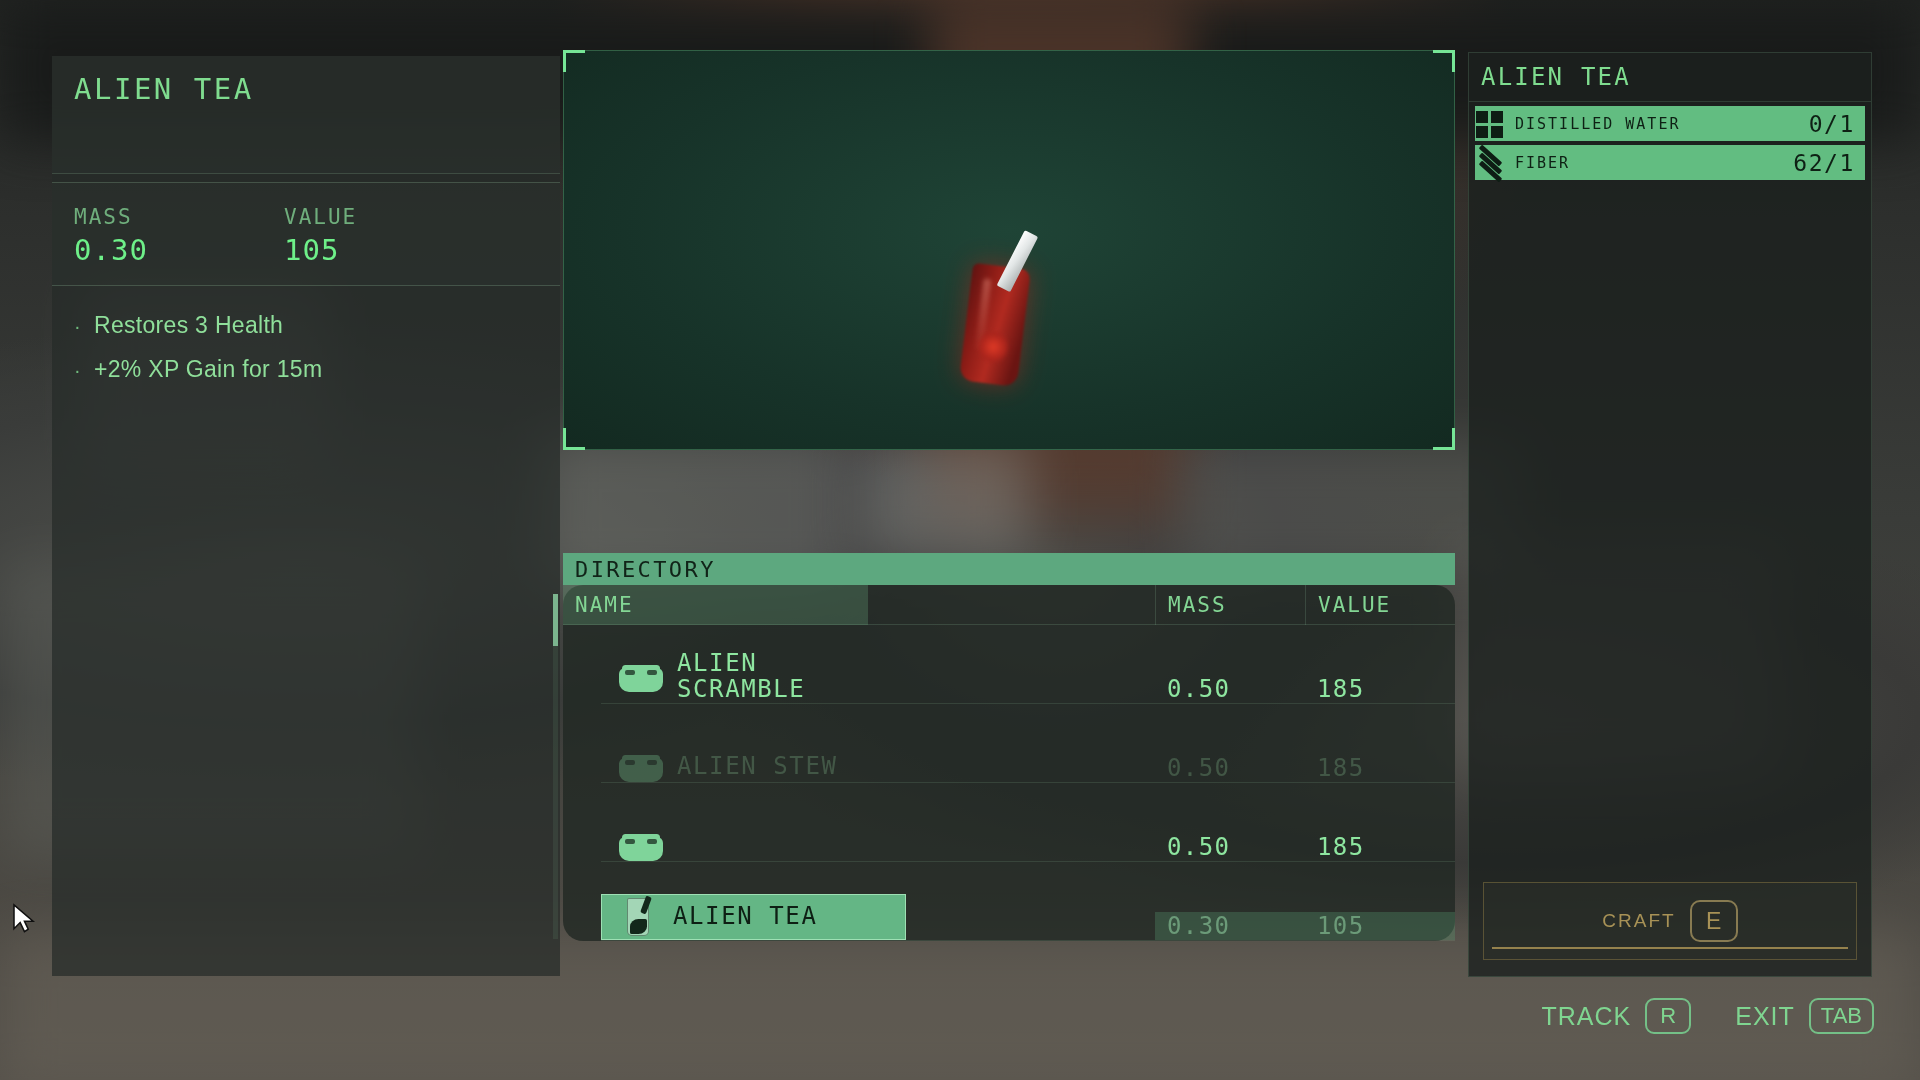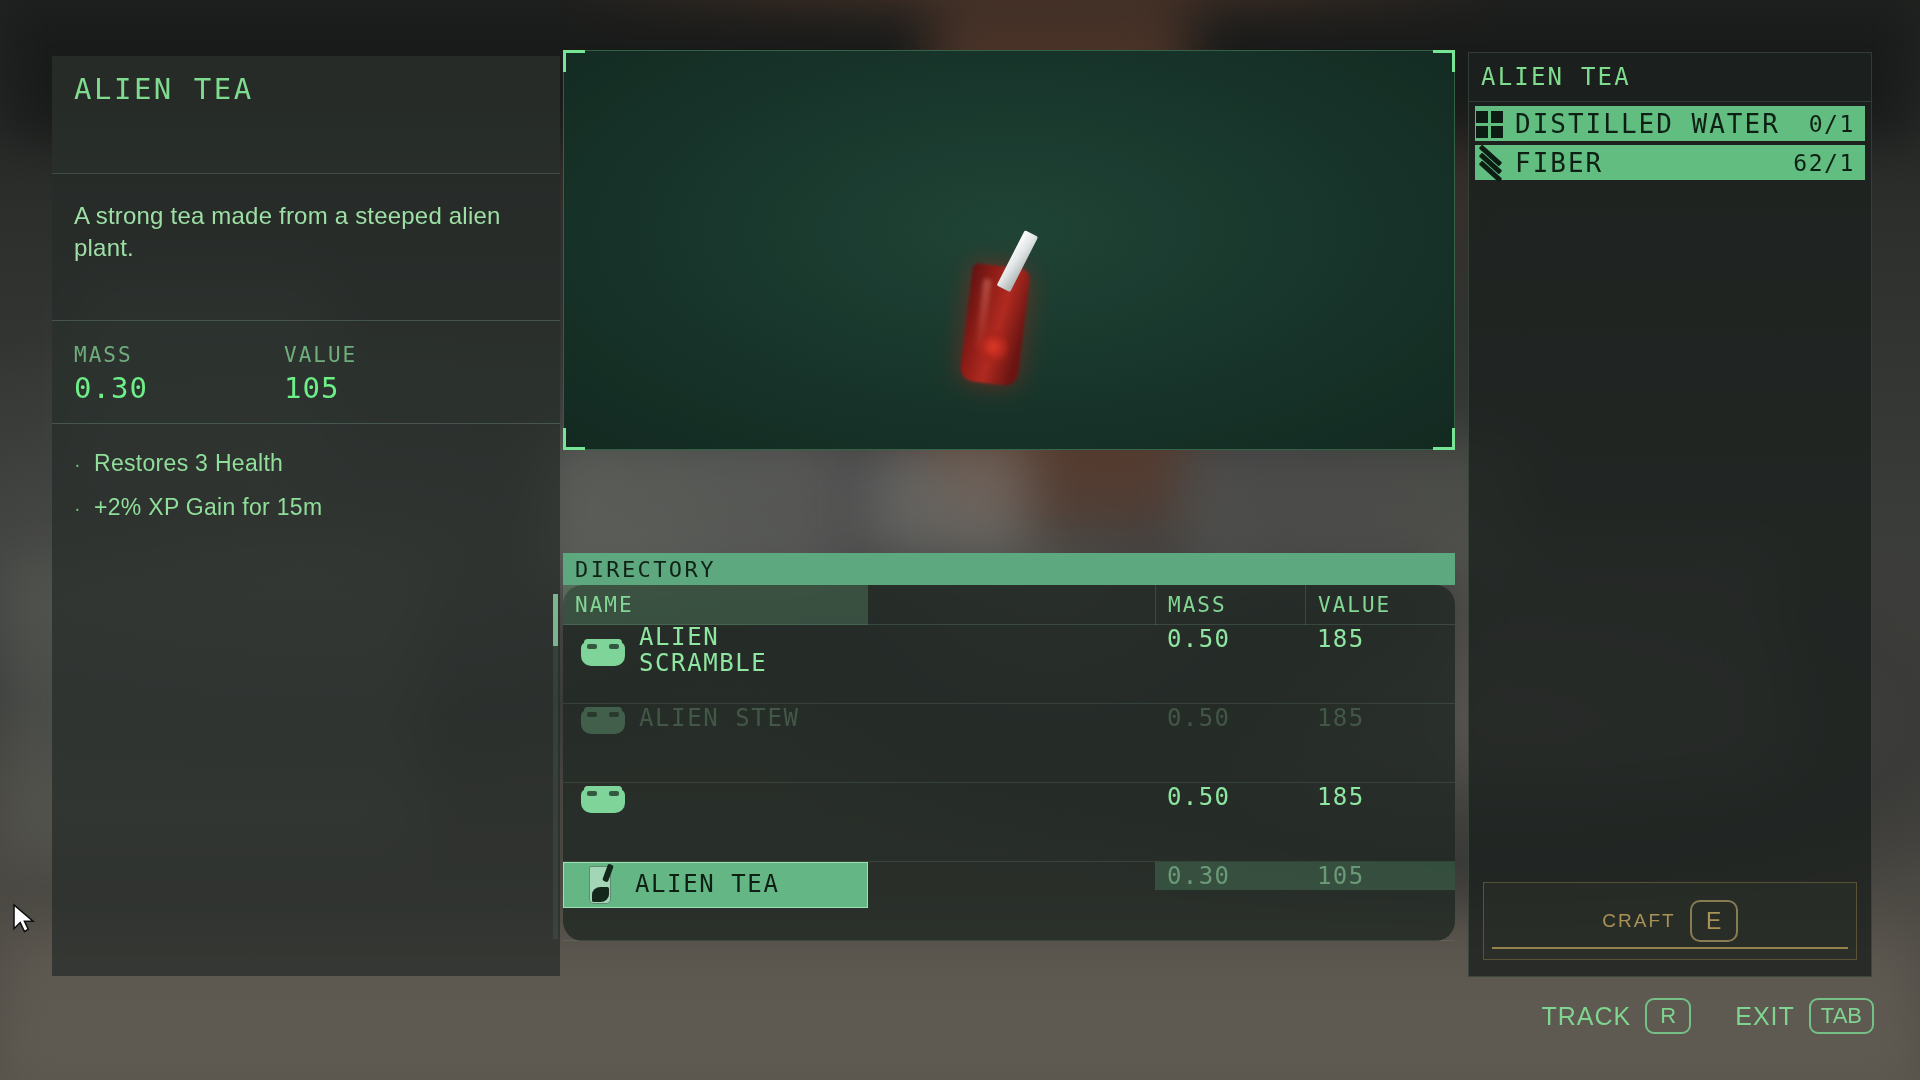--- a/index.html
+++ b/index.html
@@ -215,24 +215,25 @@
   #dir-colrow .col-mass, #dir-colrow .col-value {
     border-left: 1px solid rgba(140,190,155,0.20);
     height: 40px;
     display: flex;
     align-items: center;
     padding-left: 12px;
   }
 
   .dir-row {
     display: flex;
-    align-items: flex-start;
+    align-items: flex-end;
     height: 79px;
     border-bottom: 1px solid rgba(140,190,155,0.16);
     position: relative;
+    margin-left: 38px;
   }
   .dir-row .row-name {
     width: 305px;
     display: flex;
     align-items: center;
     padding-left: 18px;
     gap: 14px;
   }
   .dir-row .row-mid { flex: 1; border-left: 1px solid rgba(140,190,155,0.16); }
   .dir-row .row-mass,
@@ -377,21 +378,21 @@
     background: #0e1d14;
     transform: rotate(42deg);
     transform-origin: center;
     border-radius: 1px;
   }
   .ing-icon.fiber-icon .b1 { top: 5px; }
   .ing-icon.fiber-icon .b2 { top: 13px; }
   .ing-icon.fiber-icon .b3 { top: 21px; }
   .ing-name {
     color: #0e2014;
-    font-size: 26px;
+    font-size: 15px;
     letter-spacing: 2px;
     flex: 1;
   }
   .ing-count {
     color: #0e2014;
     font-size: 23px;
     letter-spacing: 1.6px;
   }
   #right-body { flex: 1; }
   #craft-wrap { padding: 10px 14px 16px 14px; }
@@ -477,21 +478,20 @@
   <div class="blur-blob sc-machine6"></div>
   <div class="blur-blob sc-floor"></div>
 </div>
 
 <div id="left-panel">
 
   <div id="left-title-bar">
     <div id="left-title">ALIEN TEA</div>
   </div>
 
-  <div id="left-desc">A strong tea made from a steeped alien plant.</div>
 
   <div id="left-stats">
     <div class="stat-block">
       <div class="stat-label">MASS</div>
       <div class="stat-value">0.30</div>
     </div>
     <div class="stat-block">
       <div class="stat-label">VALUE</div>
       <div class="stat-value">105</div>
     </div>

